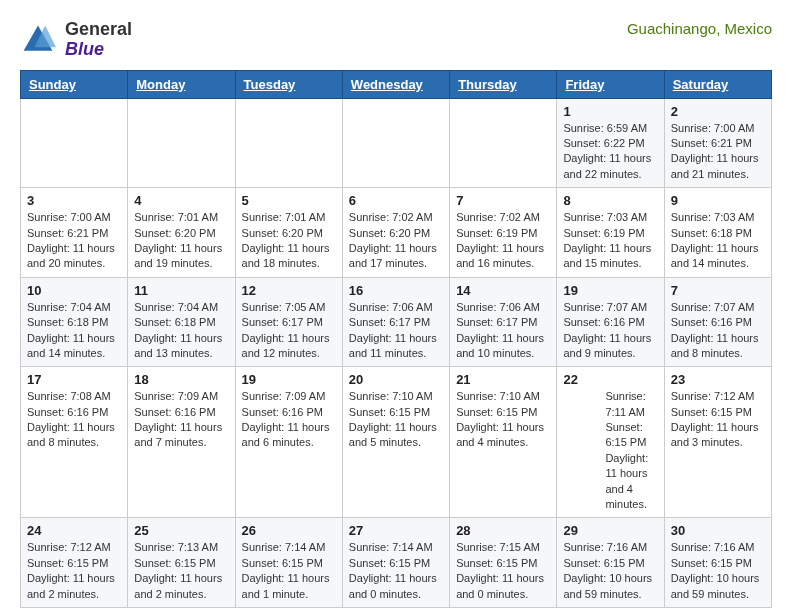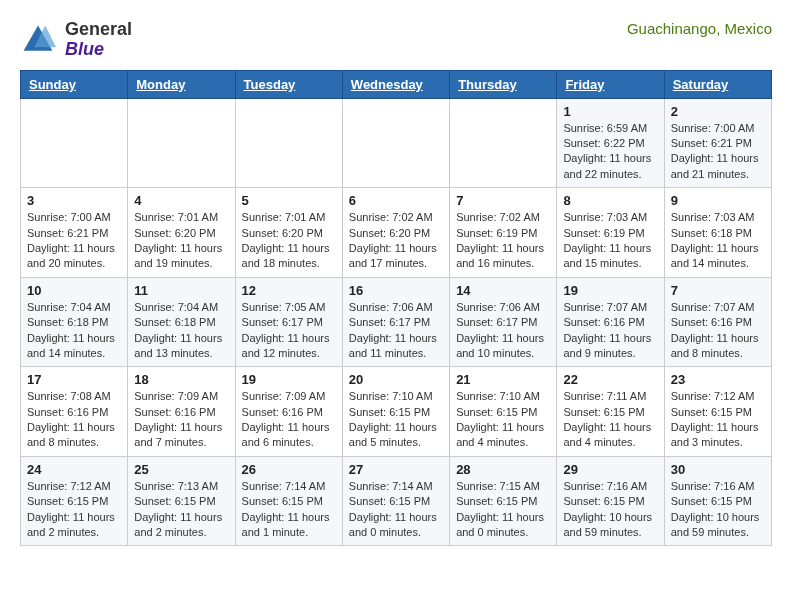--- a/index.html
+++ b/index.html
@@ -275,21 +275,21 @@
         </td>
         <td>
           <span class="day-number">21</span>
           <div class="day-info" style="white-space: pre-line;">Sunrise: 7:10 AM
 Sunset: 6:15 PM
 Daylight: 11 hours
 and 4 minutes.</div>
         </td>
         <td>
           <span class="day-number">22</span>
-          <div class="day-info" style="white-space: pre-line;">Sunrise: 7:11 AM
+          <div class="day-info" style="white-space: pre-line; margin-left: 42px;">Sunrise: 7:11 AM
 Sunset: 6:15 PM
 Daylight: 11 hours
 and 4 minutes.</div>
         </td>
         <td>
           <span class="day-number">23</span>
           <div class="day-info" style="white-space: pre-line;">Sunrise: 7:12 AM
 Sunset: 6:15 PM
 Daylight: 11 hours
 and 3 minutes.</div>

